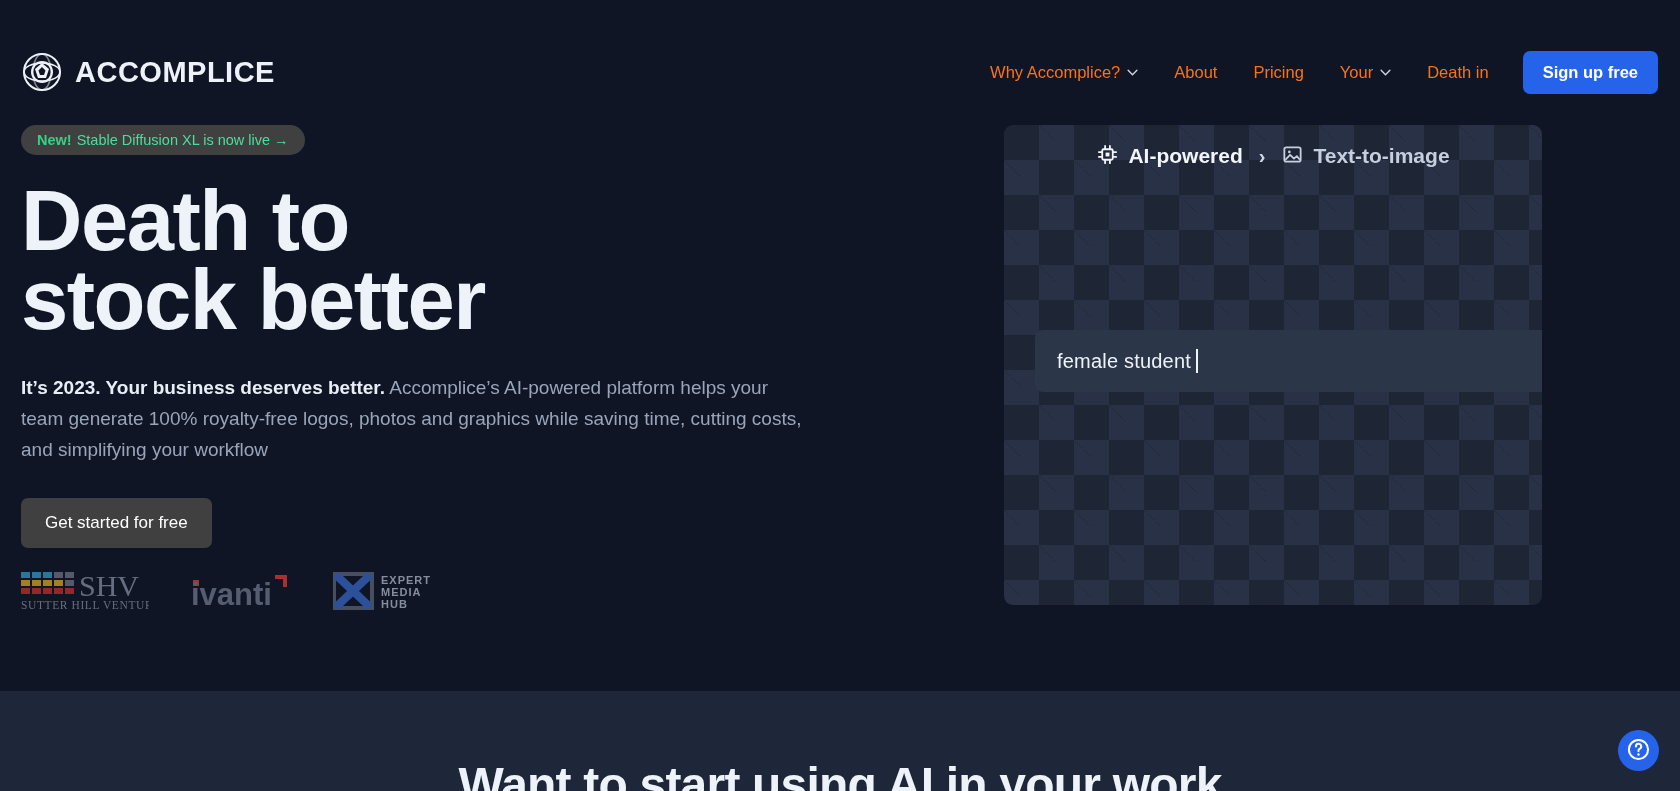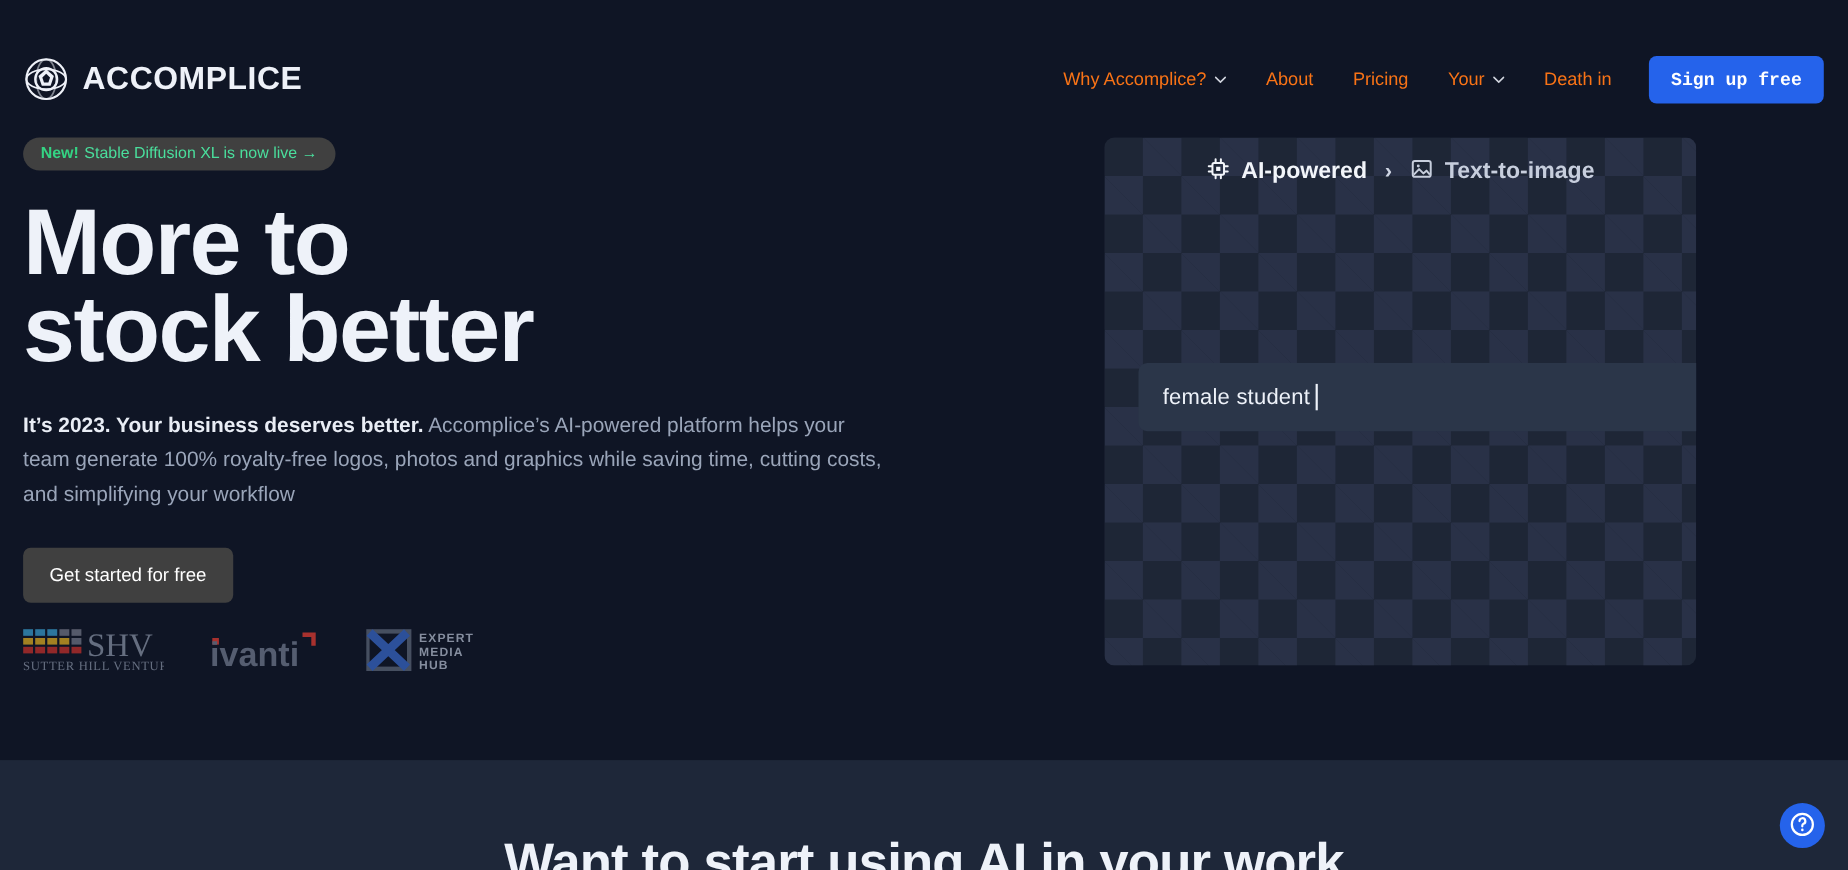--- a/index.html
+++ b/index.html
@@ -37,21 +37,21 @@
     cursor:pointer; white-space:nowrap;
   }
   .chev { width:11px; height:7px; display:block; opacity:.9; }
   .signup-btn {
     margin-left:16px;
     background:#2563eb; color:#ffffff;
     font-size:16.5px; font-weight:bold;
     padding:12px 20px; border-radius:7px;
     cursor:pointer; white-space:nowrap;
     border:none;
-    font-family:Liberation Mono, monospace;
+    font-family:Liberation Sans, sans-serif;
   }
 
   
   .left { position:absolute; left:21px; top:125px; width:840px; }
 
   .badge {
     display:inline-flex; align-items:center;
     background:#404040; border-radius:999px;
     padding:7px 16px; font-size:14.5px;
     color:#4ade9c; cursor:pointer; white-space:nowrap;
@@ -205,21 +205,21 @@
   </div>
 
   <div class="left">
 
     <div class="badge">
       <b>New!</b>
       <span>Stable Diffusion XL is now live →</span>
     </div>
 
     <h1 class="headline">
-      <div>More to</div>
+      <div>Death to</div>
       <div>stock better</div>
     </h1>
 
     <p class="subcopy">
       <b>It’s 2023. Your business deserves better.</b><span> Accomplice’s AI-powered platform helps your team generate 100% royalty-free logos, photos and graphics while saving time, cutting costs, and simplifying your workflow</span>
     </p>
 
     <button class="cta">Get started for free</button>
 
 

